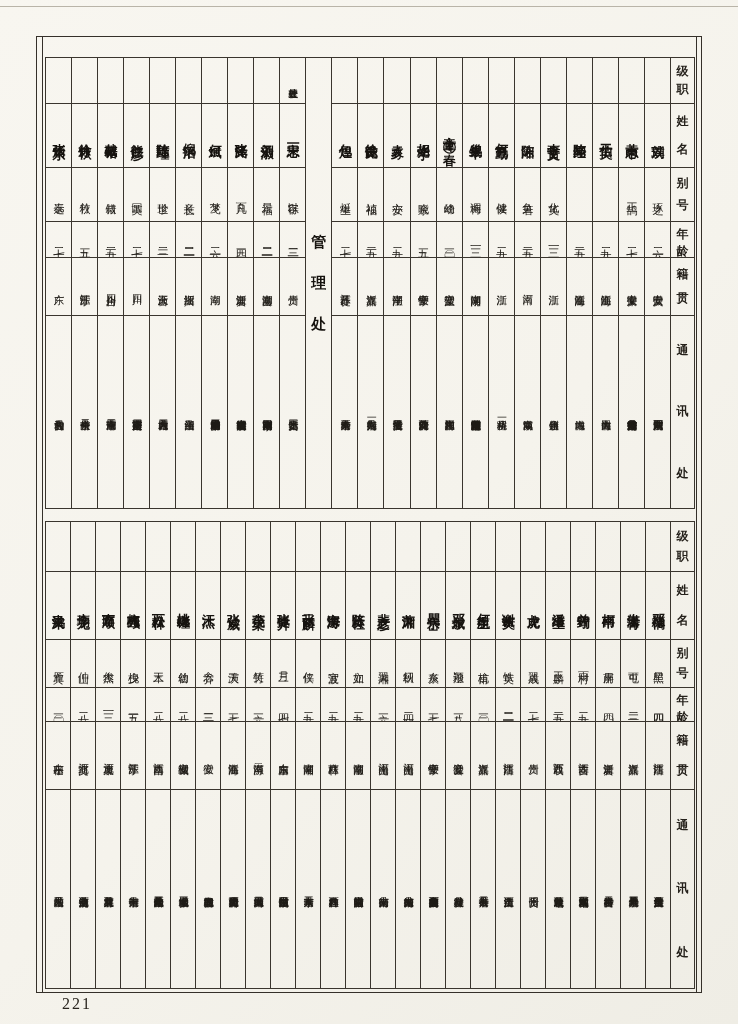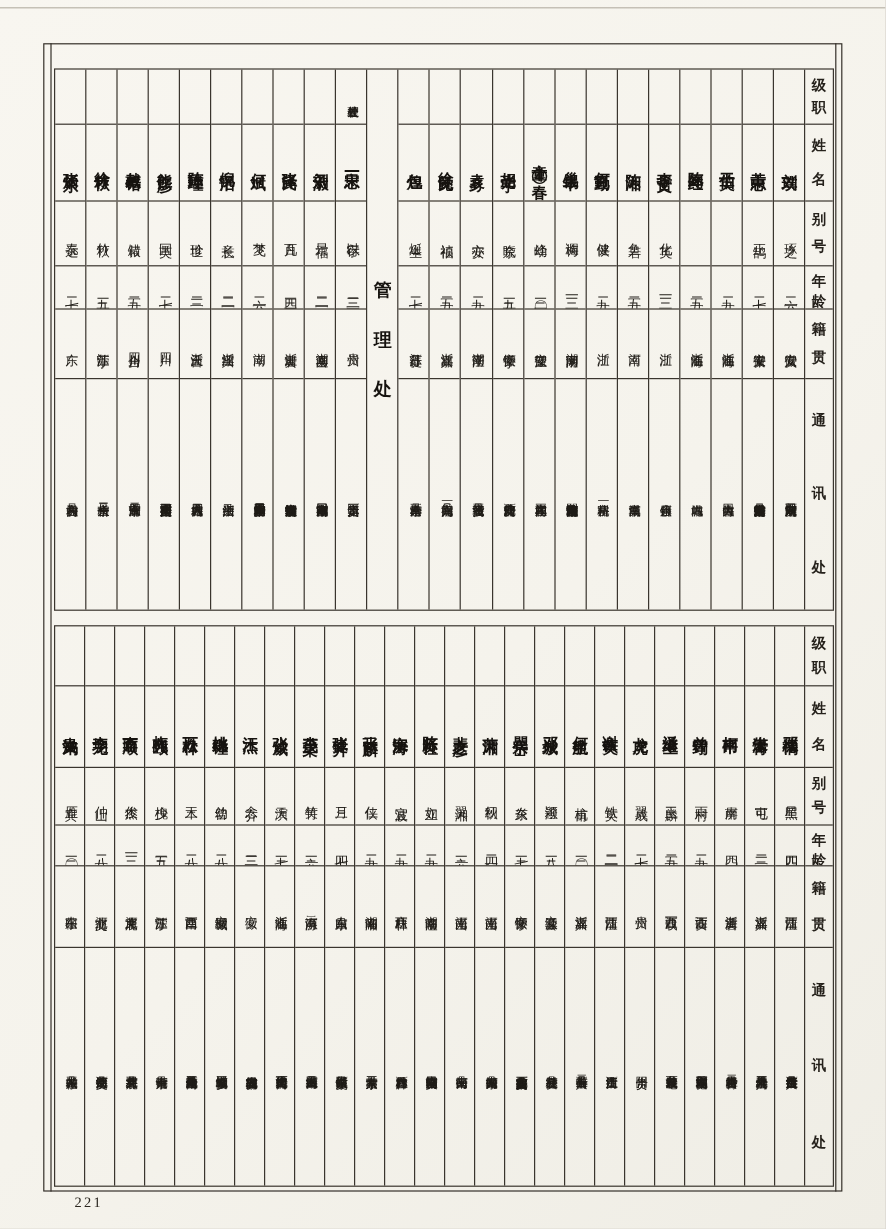--- a/index.html
+++ b/index.html
@@ -72,21 +72,21 @@
     writing-mode:horizontal-tb;text-orientation:mixed;
     flex-direction:column;justify-content:space-around;align-items:center;
     font-size:12px;font-weight:700;padding:4px 0;color:#25211b;
   }
   .divider-inner{
     display:flex;flex-direction:column;align-items:center;justify-content:center;
     gap:22px;font-size:15px;font-weight:700;color:#16130f;
   }
   #page-number{
     position:absolute;left:62px;top:995px;
-    font-size:12px;letter-spacing:2px;color:#2a261f;
+    font-size:16px;letter-spacing:2px;color:#2a261f;
   }
 </style>
 </head>
 <body>
 
 <div id="page">
   <div class="scan-edge-top"></div>
   <div class="frame"></div>
   <div class="frame-inner-left"></div>
   <div class="frame-inner-right"></div>

